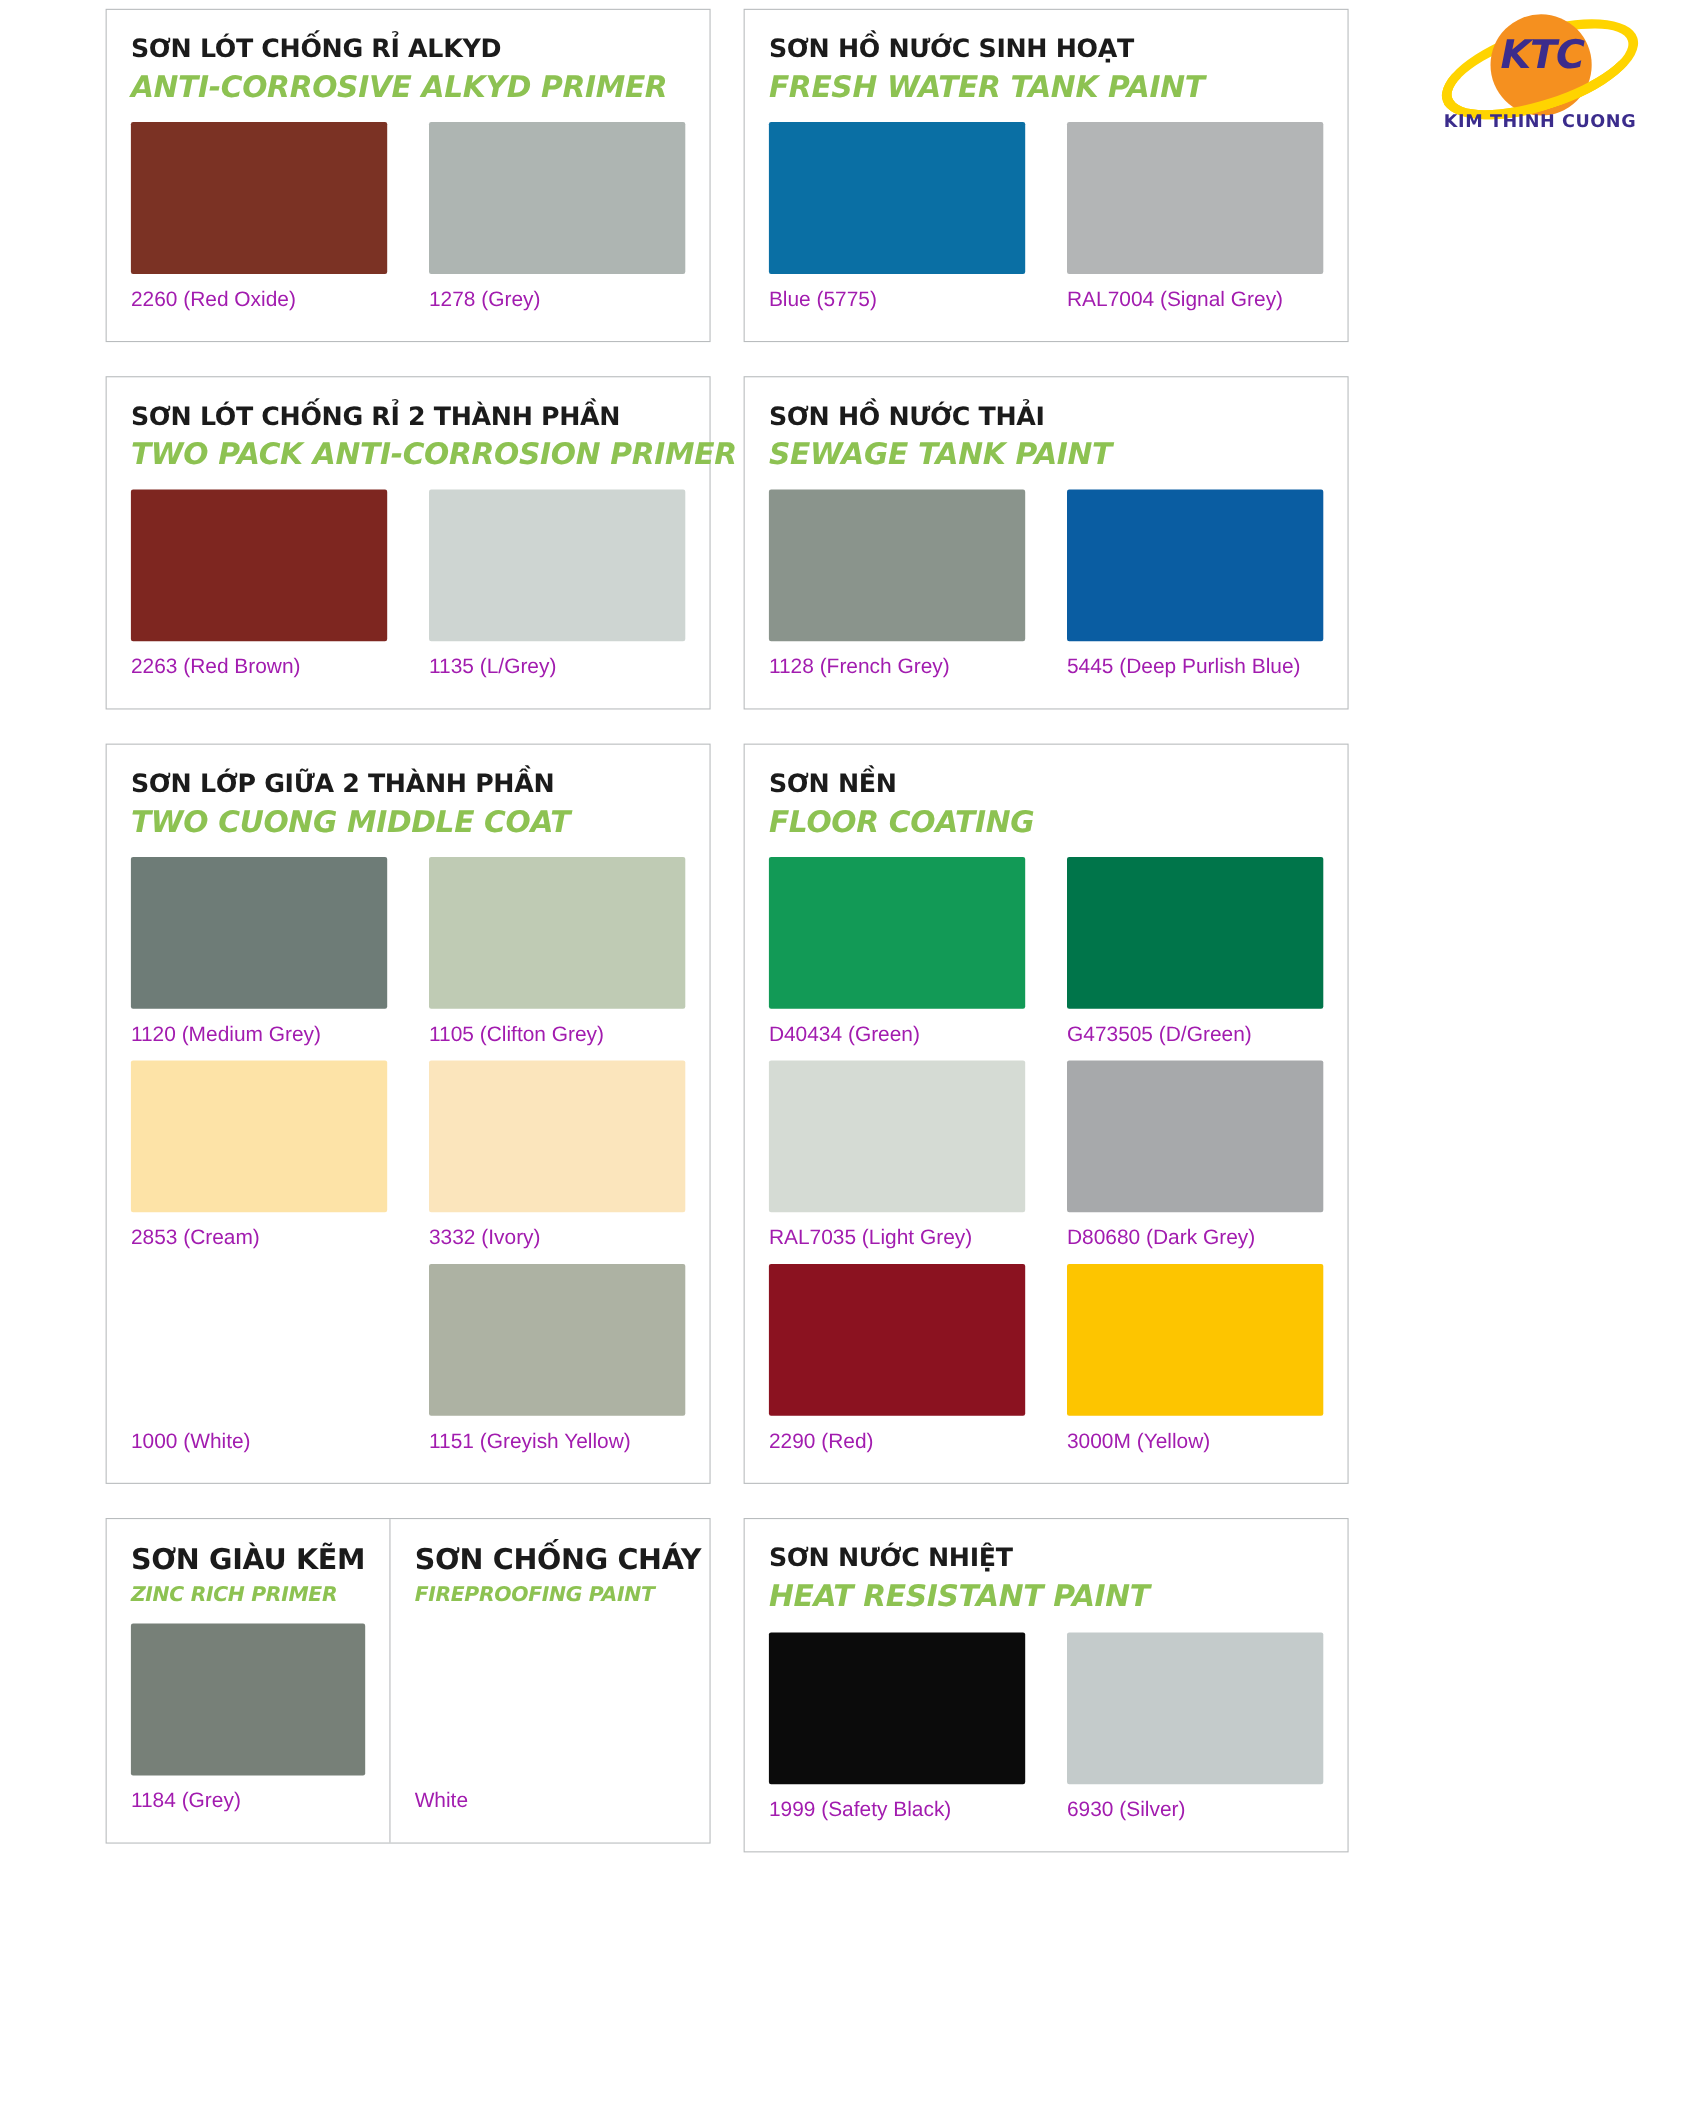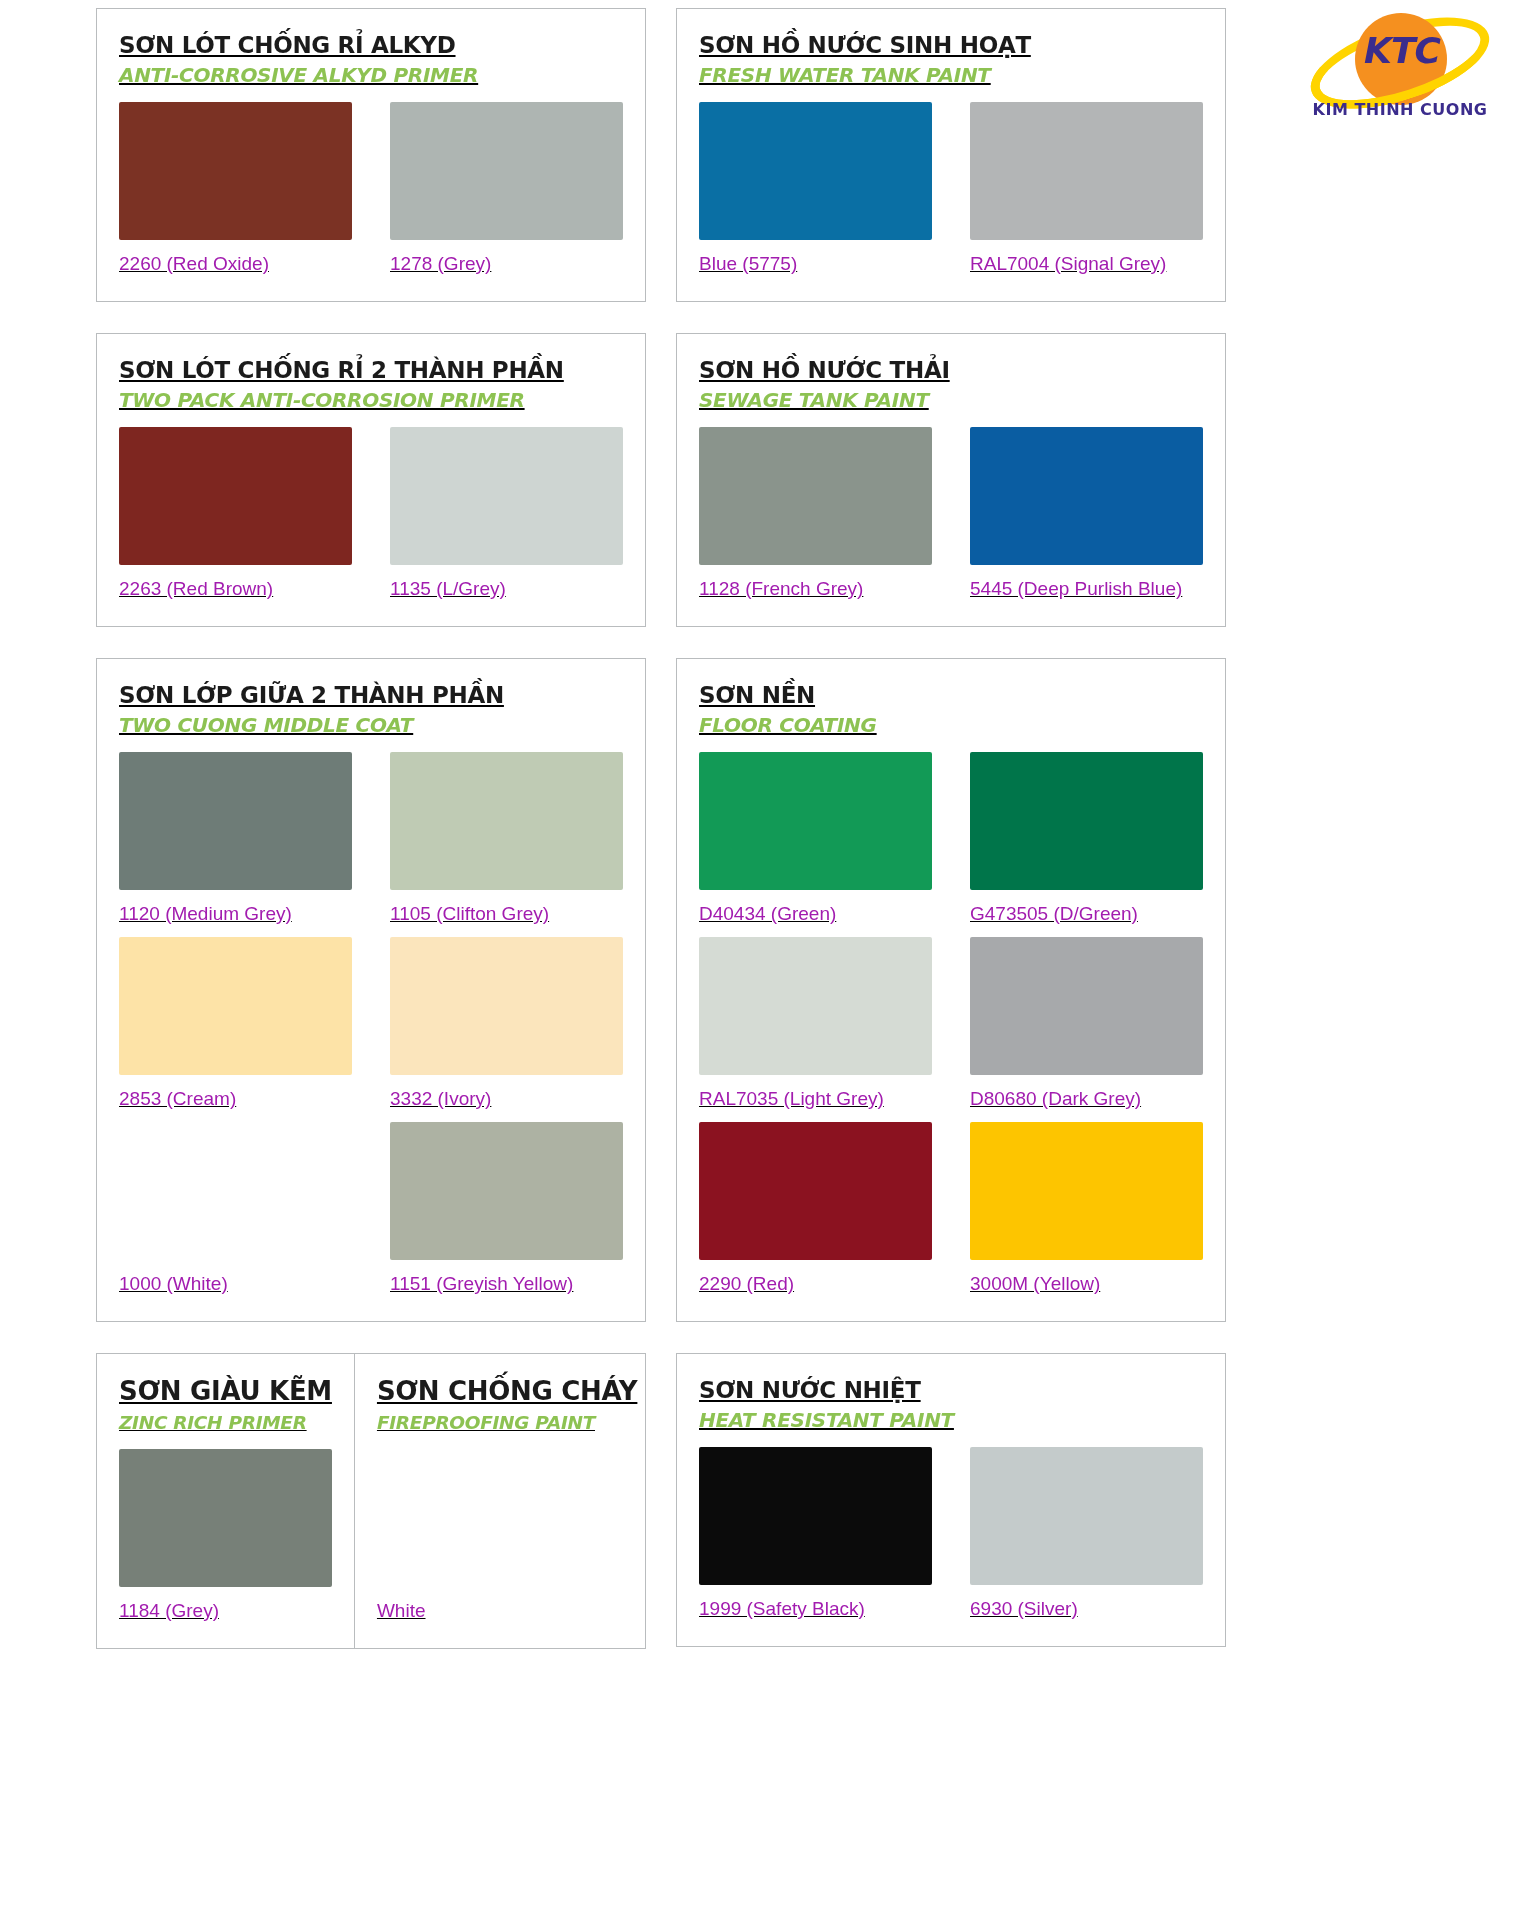--- a/index.html
+++ b/index.html
@@ -94,21 +94,20 @@
     align-content: start;
   }
 
   .col { display: flex; flex-direction: column; }
 
   .card {
     border: 1px solid #b9bcbe;
     background: #ffffff;
     padding: 22px 0 14px 0;
     margin-bottom: 31px;
-    text-decoration: underline;
   }
   .card.split { display: flex; padding: 0; }
   .card.split > .half {
     flex: 1 1 50%;
     padding: 22px 0 14px 0;
   }
   .card.split > .half + .half { border-left: 1px solid #b9bcbe; }
 
   .head { padding: 0 22px; }
   .title-vi {
@@ -117,21 +116,21 @@
     font-size: 23px;
     color: #1b1b1b;
     letter-spacing: -0.3px;
     line-height: 1.22;
     white-space: nowrap;
   }
   .title-en {
     font-family: "DejaVu Sans", sans-serif;
     font-weight: bold;
     font-style: italic;
-    font-size: 20px;
+    font-size: 27px;
     color: #8DC252;
     letter-spacing: -0.3px;
     line-height: 1.3;
     margin-top: 3px;
     white-space: nowrap;
   }
   .half .title-vi { font-size: 26px; }
   .half .title-en { font-size: 18.5px; }
 
   .swatch-rows { margin-top: 14px; }

